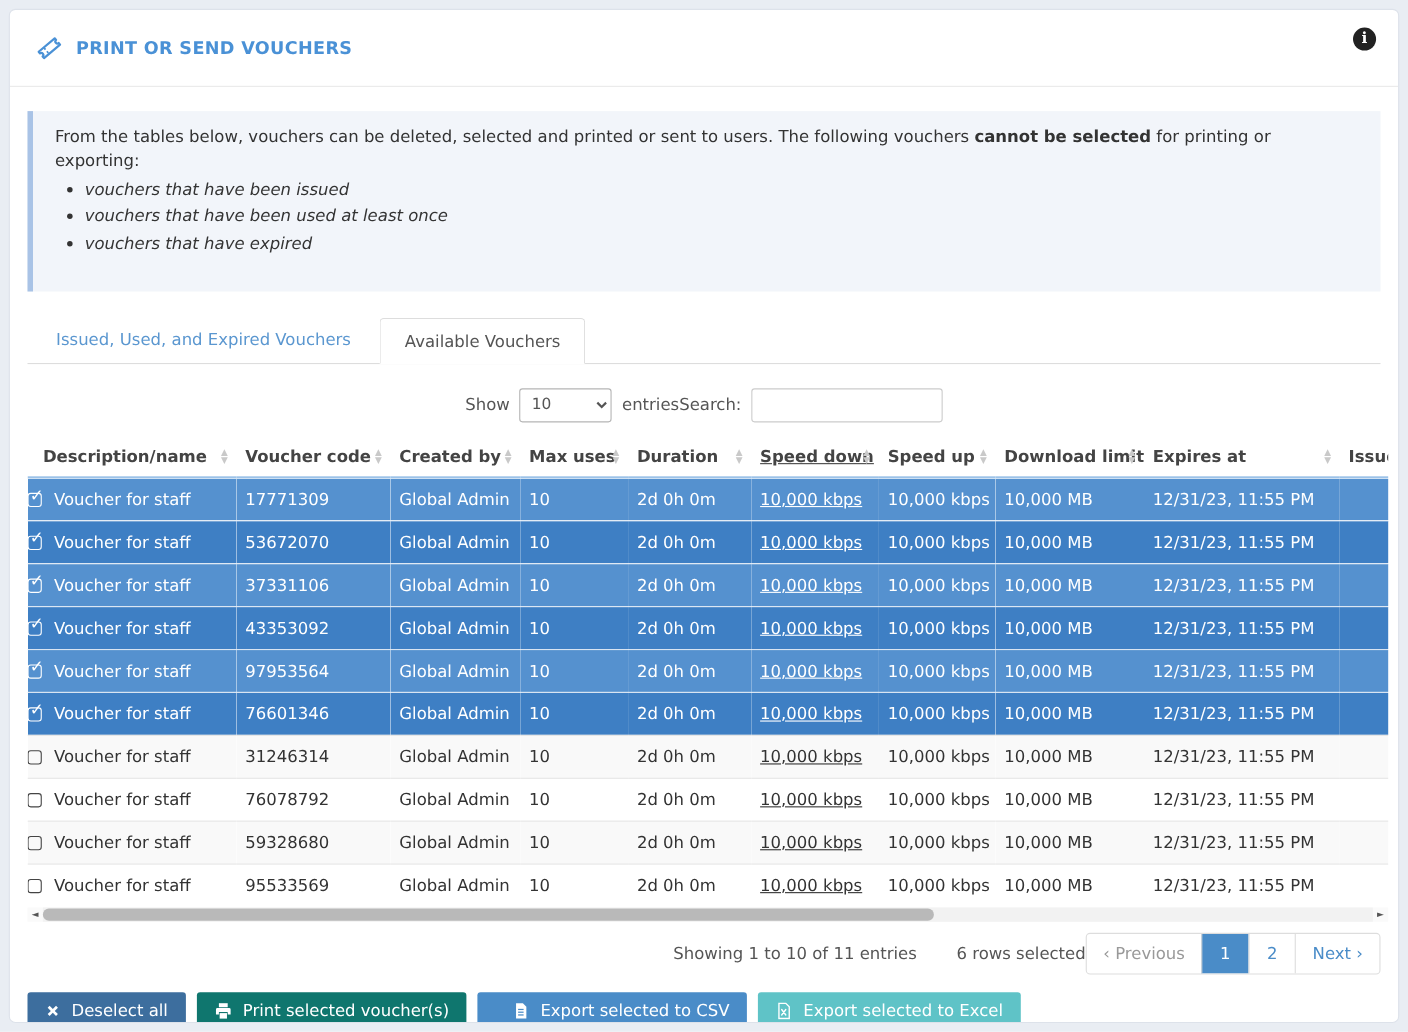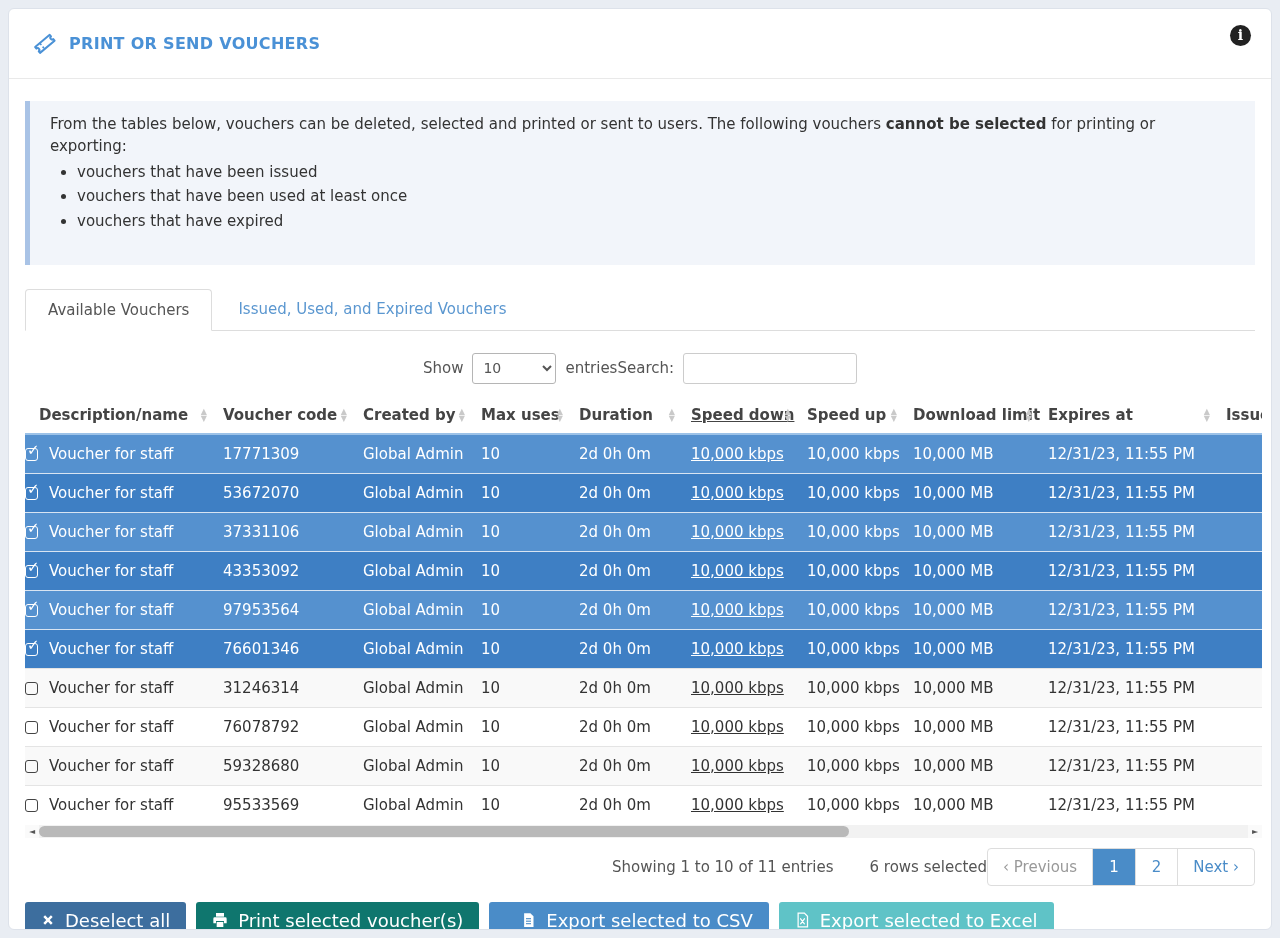--- a/index.html
+++ b/index.html
@@ -31,21 +31,21 @@
     font-weight:bold; font-size:14px; line-height:21px; text-align:center;
     cursor:pointer;
   }
   .content { padding:0 16px; }
   
   .callout {
     margin-top:22px; background:#f2f5fa; border-left:5px solid #a9c3e6;
     padding:13px 20px 32px 20px; color:#333; line-height:1.45;
   }
   .callout ul { margin:4px 0 0 0; padding-left:27px; }
-  .callout li { margin-top:3px; }
+  .callout li { margin-top:3px;font-style:italic; }
   
   .tabs { margin-top:24px; display:flex; border-bottom:1px solid #ddd; }
   .tab { padding:11px 22px; font-size:15px; cursor:pointer; }
   .tab.active {
     background:#fff; color:#555;
     border:1px solid #ddd; border-bottom:1px solid #fff;
     margin-bottom:-1px; border-radius:4px 4px 0 0;
   }
   .tab.inactive { color:#5b97d0; padding:11px 26px; }
   
@@ -110,21 +110,21 @@
   .foot-left { display:flex; gap:36px; }
   .pager { display:flex; border:1px solid #ddd; border-radius:4px; overflow:hidden; align-items:stretch; }
   .pg { padding:9px 15px; font-size:15px; cursor:pointer; display:flex; align-items:center; }
   .pg.prev { color:#999; }
   .pg.page { color:#4a8cc8; border-left:1px solid #ddd; padding:9px 16px; }
   .pg.page.active { background:#4a8cc8; color:#fff; }
   .pg.next { color:#4a8cc8; border-left:1px solid #ddd; }
   
   .actions { display:flex; gap:10px; margin-top:16px; }
   .abtn {
-    border:none; border-radius:3px; color:#fff; font-size:18px;
+    border:none; border-radius:3px; color:#fff; font-size:15px;
     font-family:inherit; padding:8px 16px;
     display:flex; align-items:center; gap:10px; cursor:pointer;
   }
   .abtn svg { display:block; }
 </style>
 </head>
 <body>
 
 <div class="card">
 
@@ -144,22 +144,22 @@
     <div class="callout">
       <span>From the tables below, vouchers can be deleted, selected and printed or sent to users. The following vouchers </span><b>cannot be selected</b><span> for printing or exporting:</span>
       <ul>
         <li>vouchers that have been issued</li>
         <li>vouchers that have been used at least once</li>
         <li>vouchers that have expired</li>
       </ul>
     </div>
 
     <div class="tabs">
+      <div class="tab inactive">Issued, Used, and Expired Vouchers</div>
       <div class="tab active">Available Vouchers</div>
-      <div class="tab inactive">Issued, Used, and Expired Vouchers</div>
     </div>
 
     <div class="controls">
       <div class="left-ctl">
         <span>Show</span>
         <select class="pagesize">
           <option>10</option>
         </select>
         <span>entries</span>
       </div>

